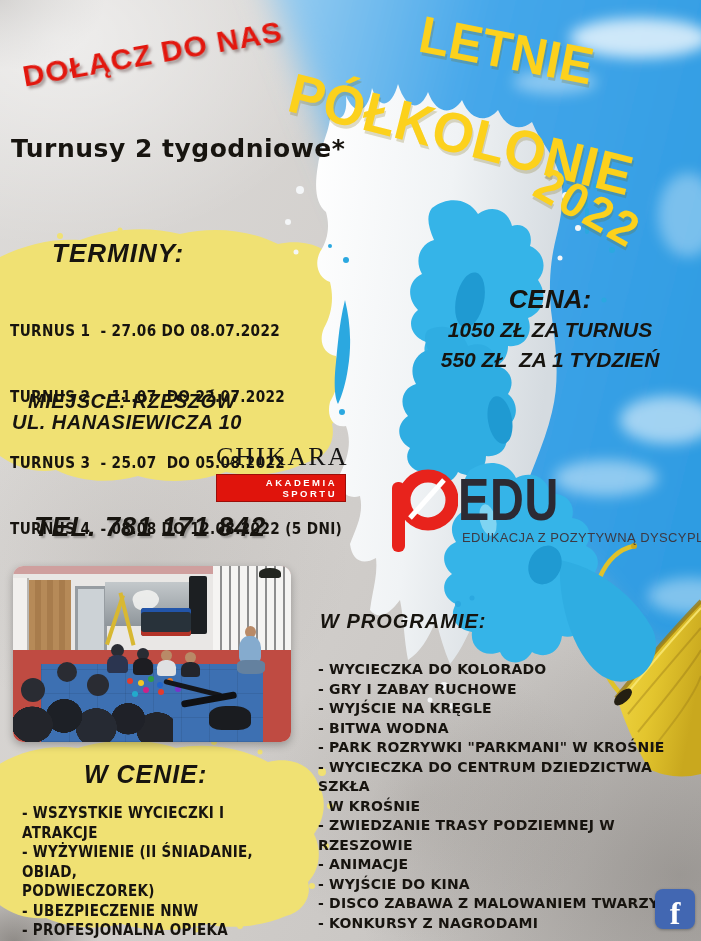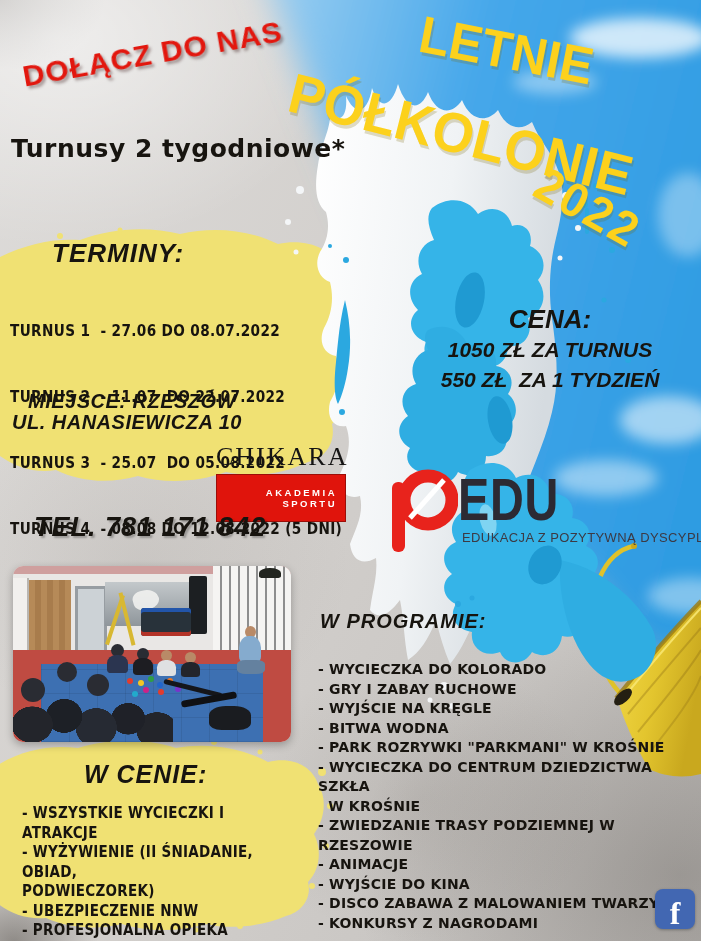--- a/index.html
+++ b/index.html
@@ -36,29 +36,29 @@
   .intro-note{left:20px;top:172px;font-size:18px;font-weight:bold;}
 
   .h-italic{font-family:"Liberation Sans",sans-serif;font-style:italic;font-weight:bold;white-space:nowrap;}
   .terminy-heading{left:52px;top:238px;font-size:26px;letter-spacing:1px;}
   .terminy-rows{left:10px;top:276px;font-size:15.5px;font-weight:bold;line-height:22px;
     white-space:pre;transform:scaleX(.88);transform-origin:0 0;letter-spacing:.4px;}
   .miejsce-1{left:28px;top:390px;font-size:20px;letter-spacing:.5px;}
   .miejsce-2{left:12px;top:411px;font-size:20px;letter-spacing:.5px;}
 
   .cena-block{left:415px;top:284px;width:270px;text-align:center;}
-  .cena-heading{font-family:"Liberation Sans",sans-serif;font-style:italic;font-weight:bold;font-size:26px;margin-top:20px;}
+  .cena-heading{font-family:"Liberation Sans",sans-serif;font-style:italic;font-weight:bold;font-size:26px;}
   .cena-line{font-family:"Liberation Sans",sans-serif;font-style:italic;font-weight:bold;font-size:21px;
     line-height:30px;white-space:pre;}
 
   .chikara{left:216px;top:442px;width:130px;text-align:right;}
   .chikara-name{font-family:"Liberation Serif",serif;font-size:26px;letter-spacing:2px;color:#141414;white-space:nowrap;}
   .chikara-banner{display:inline-block;margin-top:2px;background:#e0140c;color:#fff;
     font-family:"Liberation Sans",sans-serif;font-weight:bold;font-size:9.5px;letter-spacing:2.5px;
-    padding:12px 8px;border:1px solid #9c0e08;}
+    padding:2px 8px;border:1px solid #9c0e08;}
 
   .pdedu{left:390px;top:420px;width:300px;height:90px;margin-top:44px;}
   .pd-mono{position:absolute;left:0;top:2px;width:68px;height:86px;}
   .pdedu-word{position:absolute;left:68px;top:6px;font-family:"Liberation Sans",sans-serif;
     font-weight:bold;font-size:60px;line-height:1;color:#2c2a33;transform:scaleX(.78);transform-origin:0 0;
     letter-spacing:1px;}
   .pdedu-tagline{position:absolute;left:72px;top:66px;font-family:"Liberation Sans",sans-serif;
     font-size:13px;color:#3c3a44;letter-spacing:.4px;white-space:nowrap;}
 
   .phone{left:34px;top:512px;font-size:27px;letter-spacing:1px;text-shadow:2px 2px 2px rgba(0,0,0,.25);}

